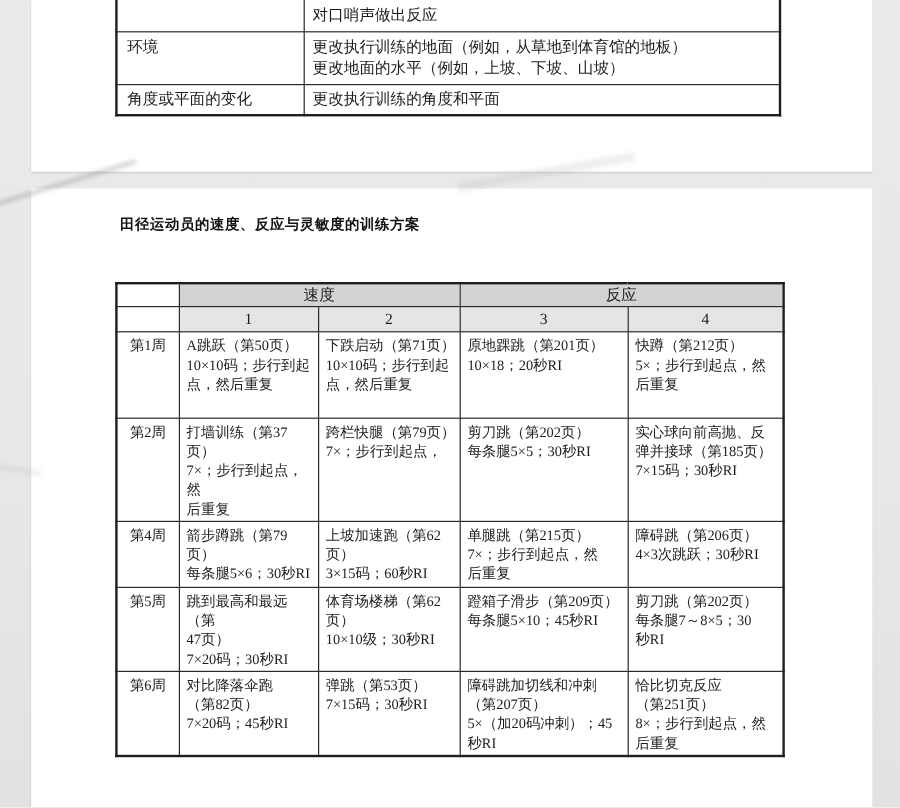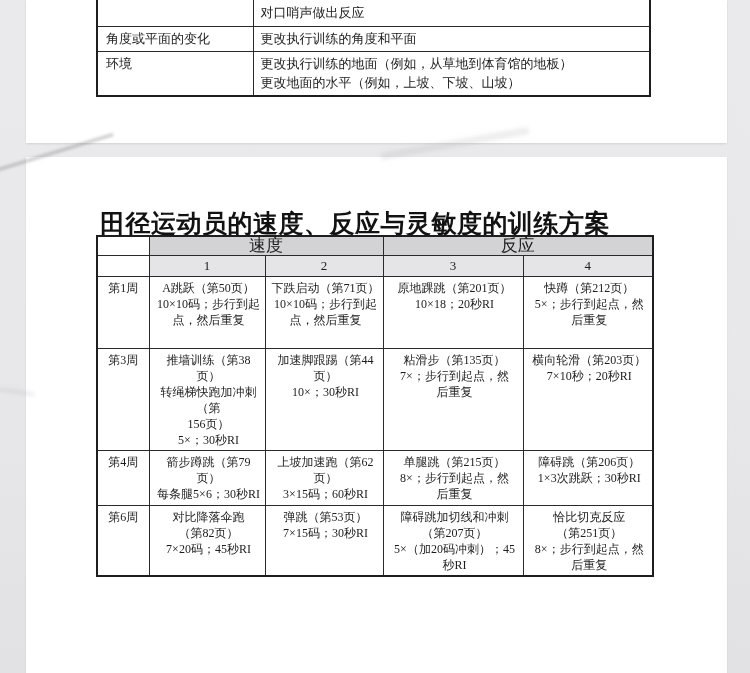--- a/index.html
+++ b/index.html
@@ -31,37 +31,36 @@
     border:2px solid #1e1e1e;
   }
   .top-table td{border:1px solid #2a2a2a;padding:3px 6px 3px 7px;white-space:pre-line;}
   .top-table td.lbl{padding-left:8px;}
   .top-table tr.cutrow td{vertical-align:bottom;}
 
   
   .heading{
     position:absolute;left:100px;top:179px;
     font-family:"Liberation Sans","DejaVu Sans",sans-serif;
-    font-size:25px;font-weight:700;color:#121212;letter-spacing:.5px;
+    font-size:12px;font-weight:700;color:#121212;letter-spacing:.5px;
     white-space:nowrap;
-    margin-top:28px;
   }
 
   
   .prog-table{
     position:absolute;left:96px;top:235px;width:556px;
     font-size:12px;line-height:16px;
     border:2px solid #1e1e1e;
   }
   .prog-table td,.prog-table th{border:1px solid #2a2a2a;}
   .prog-table th{font-weight:400;text-align:center;vertical-align:middle;padding:1px 0;}
-  .prog-table .grp{background:#d3d3d5;font-size:17px;}
+  .prog-table .grp{background:#d3d3d5;font-size:13px;}
   .prog-table .num{background:#e5e5e7;font-size:13px;}
   .prog-table .corner{background:#ffffff;}
-  .prog-table td{padding:3px 3px 2px 6px;white-space:pre-line;background:#fff;text-align:center;}
+  .prog-table td{padding:3px 3px 2px 6px;white-space:pre-line;background:#fff;}
   .prog-table td.week{text-align:center;padding:3px 1px;white-space:nowrap;}
 </style>
 </head>
 <body>
 
 <div class="canvas">
   <div class="page page-top"></div>
   <div class="page page-main"></div>
   <div class="crease crease-a"></div>
   <div class="crease crease-b"></div>
@@ -70,28 +69,28 @@
   <table class="top-table">
     <colgroup>
         <col style="width:156px">
         <col style="width:397px">
       </colgroup>
     <tbody>
         <tr class="cutrow" style="height:43px">
       <td class="lbl"></td>
       <td>对口哨声做出反应</td>
     </tr>
-    <tr style="height:22px">
-      <td class="lbl">角度或平面的变化</td>
-      <td>更改执行训练的角度和平面</td>
-    </tr>
     <tr style="height:40px">
       <td class="lbl">环境</td>
       <td>更改执行训练的地面（例如，从草地到体育馆的地板）
 更改地面的水平（例如，上坡、下坡、山坡）</td>
+    </tr>
+    <tr style="height:22px">
+      <td class="lbl">角度或平面的变化</td>
+      <td>更改执行训练的角度和平面</td>
     </tr>
   </tbody>
     </table>
 
   <div class="heading">田径运动员的速度、反应与灵敏度的训练方案</div>
 
   <table class="prog-table">
     <colgroup>
       <col style="width:52px">
         <col style="width:116px">
@@ -119,45 +118,57 @@
 点，然后重复</td>
       <td>下跌启动（第71页）
 10×10码；步行到起
 点，然后重复</td>
       <td>原地踝跳（第201页）
 10×18；20秒RI</td>
       <td>快蹲（第212页）
 5×；步行到起点，然
 后重复</td>
     </tr>
-    <tr style="height:67px">
-      <td class="week">第3周</td>
-      <td>推墙训练（第38页）
-转绳梯快跑加冲刺（第
-156页）
-5×；30秒RI</td>
-      <td>加速脚跟踢（第44页）
-10×；30秒RI</td>
-      <td>粘滑步（第135页）
+    <tr style="height:54px">
+      <td class="week">第2周</td>
+      <td>打墙训练（第37页）
 7×；步行到起点，然
 后重复</td>
-      <td>横向轮滑（第203页）
-7×10秒；20秒RI</td>
+      <td>跨栏快腿（第79页）
+7×；步行到起点，</td>
+      <td>剪刀跳（第202页）
+每条腿5×5；30秒RI</td>
+      <td>实心球向前高抛、反
+弹并接球（第185页）
+7×15码；30秒RI</td>
     </tr>
     <tr style="height:55px">
       <td class="week">第4周</td>
       <td>箭步蹲跳（第79页）
 每条腿5×6；30秒RI</td>
       <td>上坡加速跑（第62页）
 3×15码；60秒RI</td>
       <td>单腿跳（第215页）
-8×；步行到起点，然
+7×；步行到起点，然
 后重复</td>
       <td>障碍跳（第206页）
-1×3次跳跃；30秒RI</td>
+4×3次跳跃；30秒RI</td>
+    </tr>
+    <tr style="height:53px">
+      <td class="week">第5周</td>
+      <td>跳到最高和最远（第
+47页）
+7×20码；30秒RI</td>
+      <td>体育场楼梯（第62页）
+10×10级；30秒RI</td>
+      <td>蹬箱子滑步（第209页）
+每条腿5×10；45秒RI</td>
+      <td>剪刀跳（第202页）
+每条腿7～8×5；30
+秒RI</td>
     </tr>
     <tr style="height:68px">
       <td class="week">第6周</td>
       <td>对比降落伞跑
 （第82页）
 7×20码；45秒RI</td>
       <td>弹跳（第53页）
 7×15码；30秒RI</td>
       <td>障碍跳加切线和冲刺
 （第207页）

